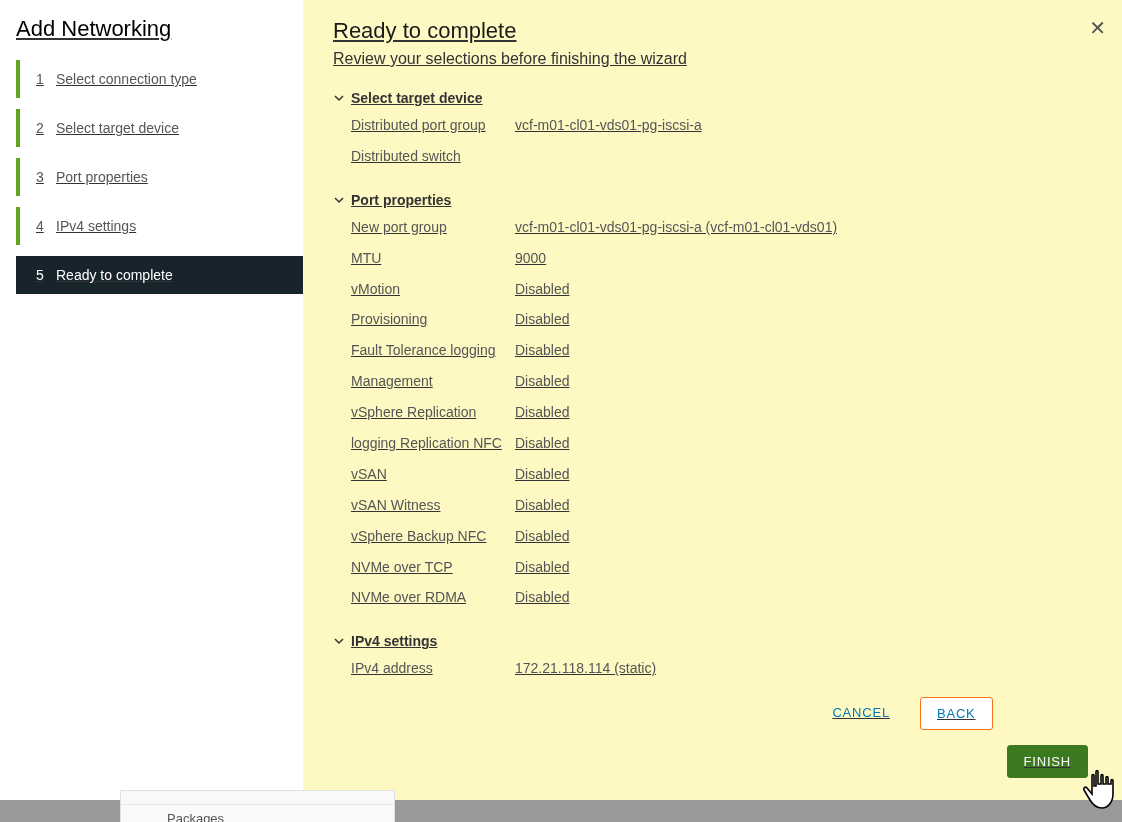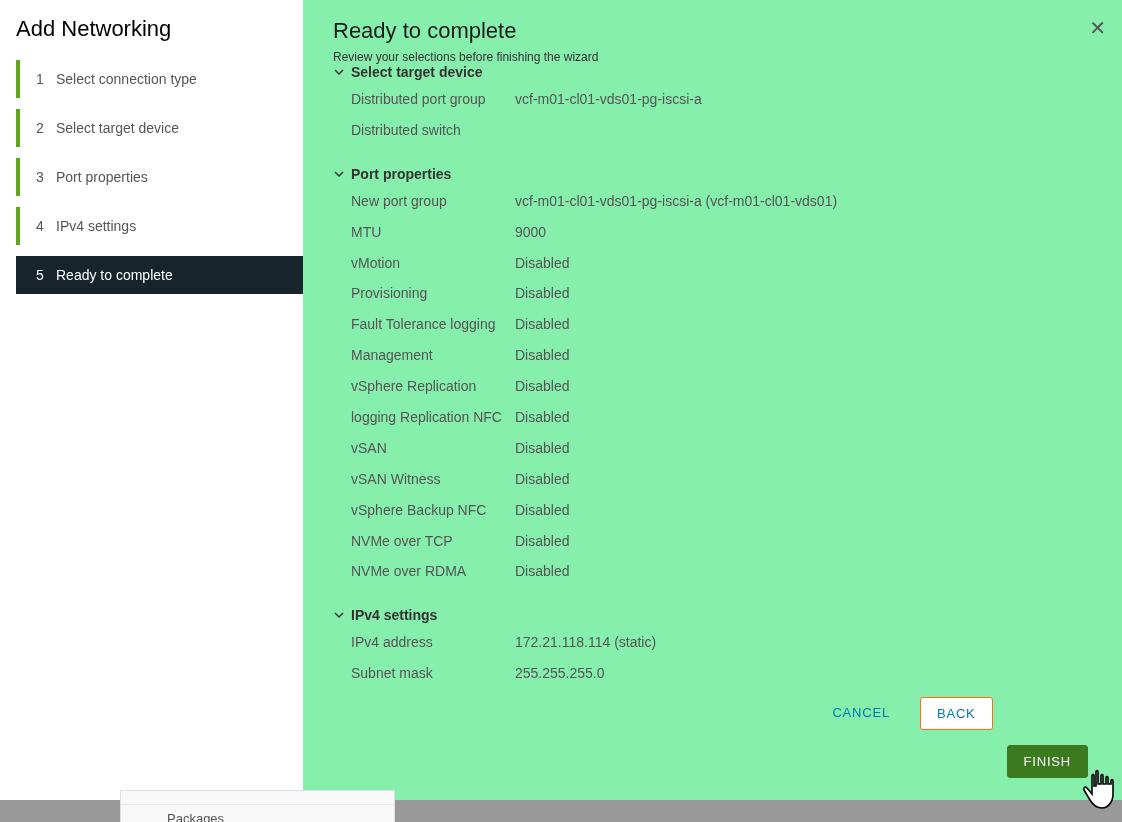--- a/index.html
+++ b/index.html
@@ -9,21 +9,22 @@
     color: #333;
     background: #fff;
     width: 1122px;
     height: 822px;
     overflow: hidden;
     position: relative;
   }
   .wizard {
     display: flex;
     height: 800px;
-    background: #86efac;
+    background: #fef9c3;
+    text-decoration: underline;
   }
   .sidebar {
     width: 303px;
     background: #fff;
     padding: 0;
     display: flex;
     flex-direction: column;
   }
   .sidebar-title {
     font-size: 22px;
@@ -74,22 +75,23 @@
     cursor: pointer;
     line-height: 1;
   }
   .main-title {
     font-size: 22px;
     font-weight: 400;
     color: #1b1b1b;
     margin-bottom: 6px;
   }
   .main-subtitle {
-    font-size: 12px;
+    font-size: 16px;
     color: #333;
+    margin-bottom: 22px;
   }
   .sections {
     flex: 1;
     overflow-y: auto;
   }
   .section-header {
     display: flex;
     align-items: center;
     font-weight: 600;
     color: #333;

